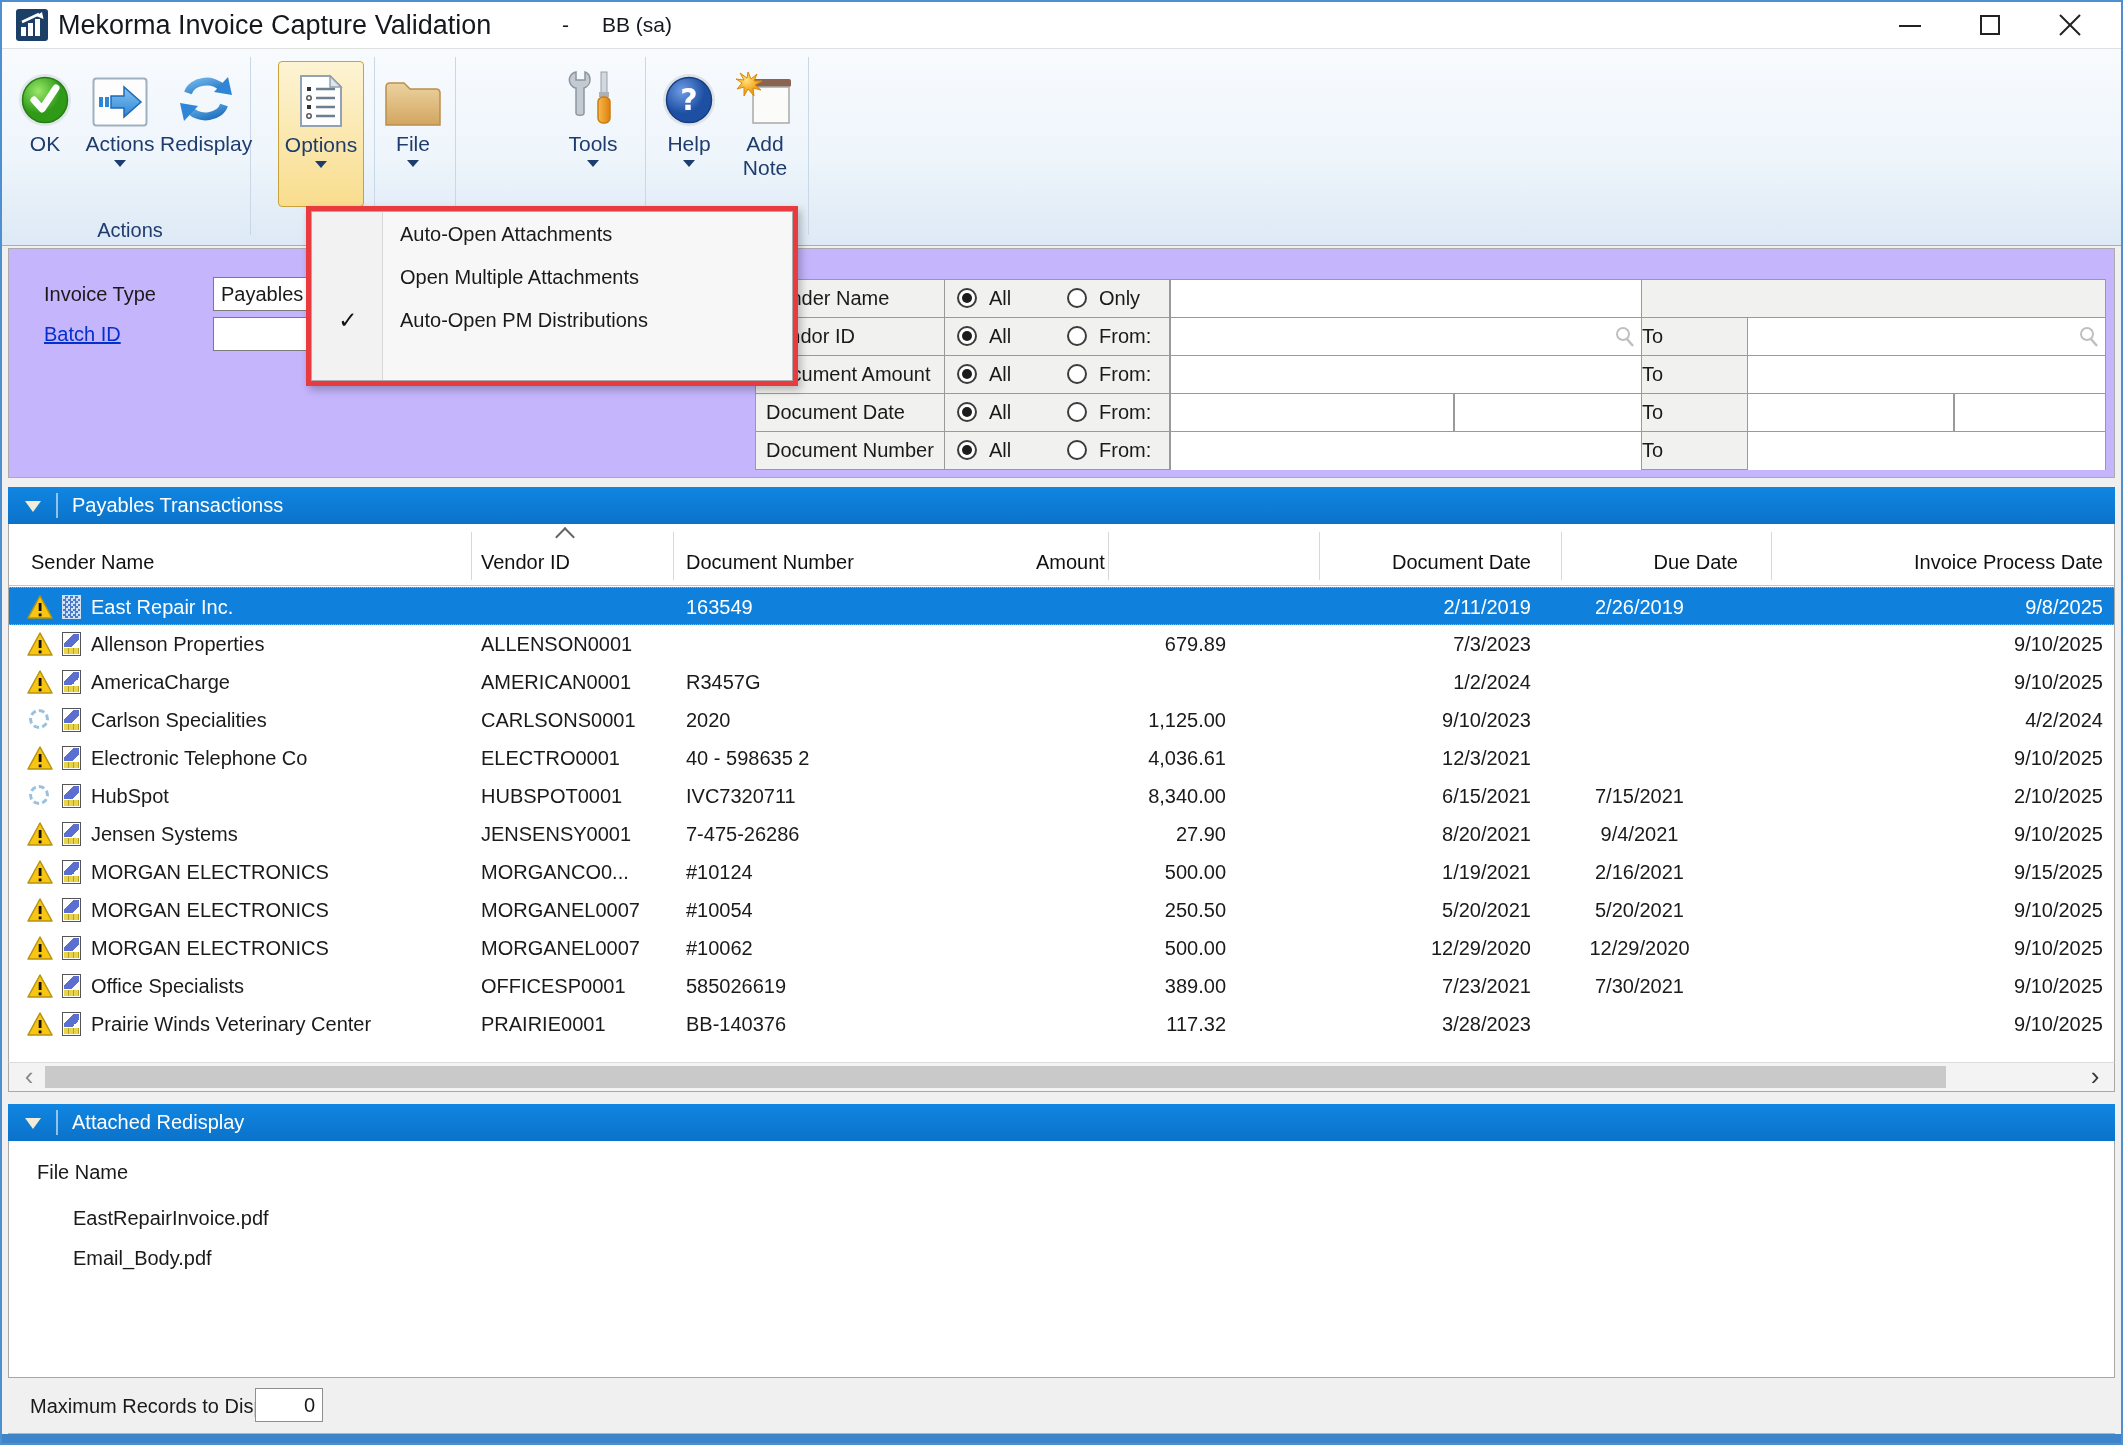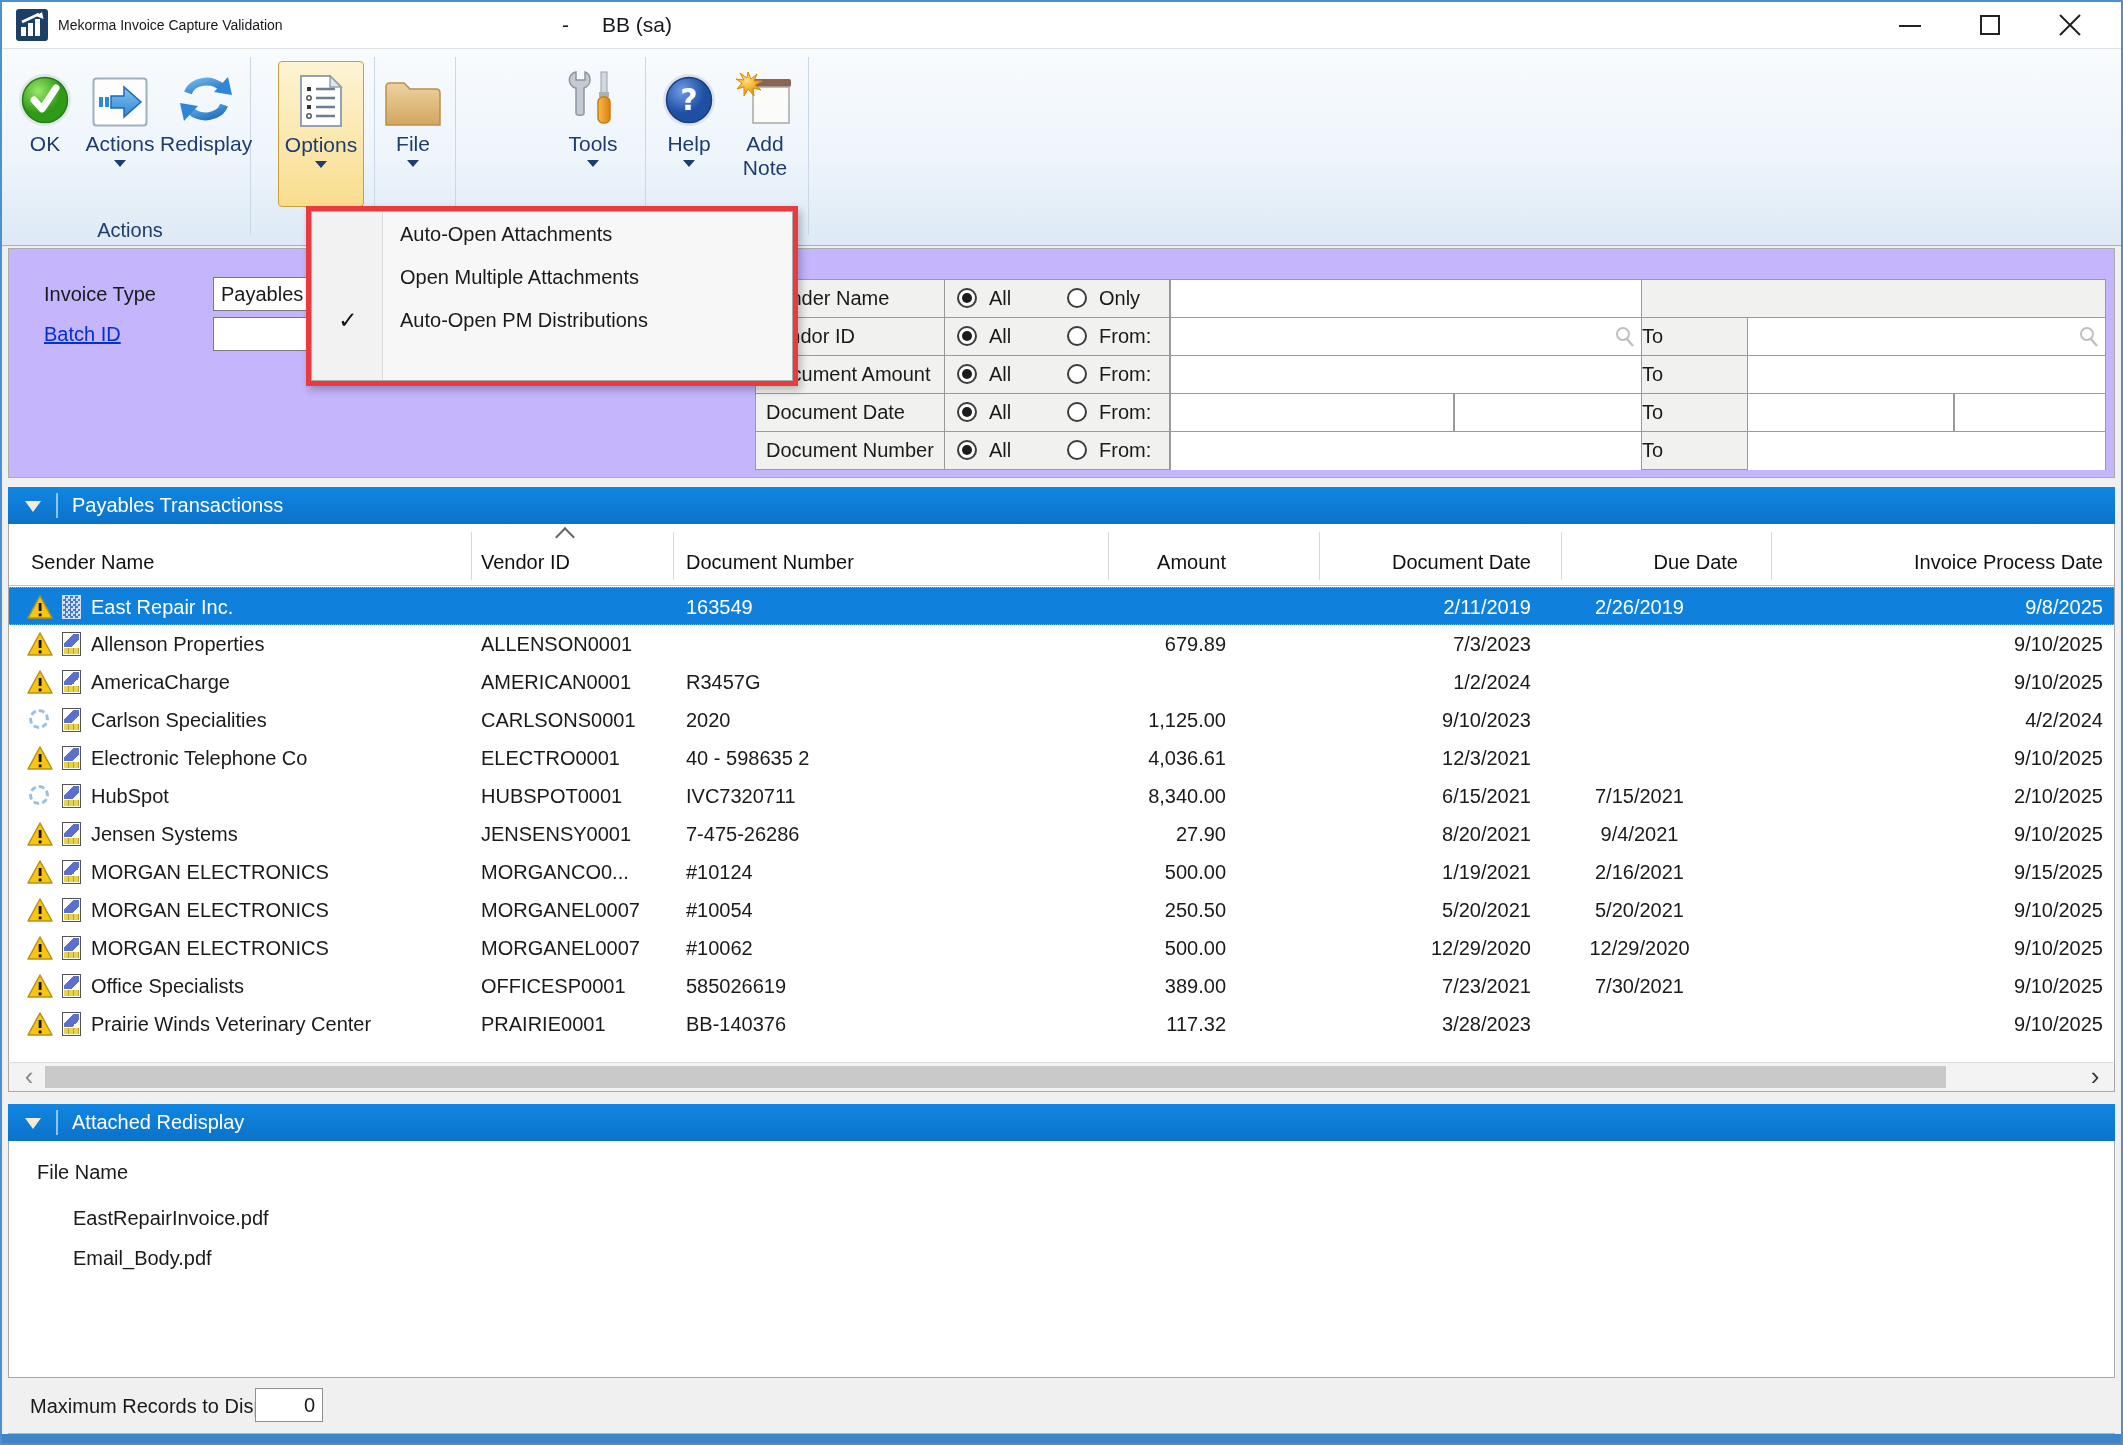--- a/index.html
+++ b/index.html
@@ -7,21 +7,21 @@
     width:2123px;height:1445px;position:relative;overflow:hidden;
     font-family:"Liberation Sans","DejaVu Sans",sans-serif;
     background:#ffffff;color:#1a1a1a;
   }
   
   .frame{position:absolute;inset:0;border:2px solid #4e8fd0;z-index:70;pointer-events:none}
   .bstrip{position:absolute;left:2px;top:1434px;width:2119px;height:9px;background:#3d85c8;z-index:65}
   .content-bg{position:absolute;left:2px;top:48px;width:2119px;height:1386px;background:#f0f0f0;z-index:0}
   .titlebar{position:absolute;left:2px;top:2px;width:2119px;height:46px;background:#fff;z-index:5}
   .titlebar .appicon{position:absolute;left:14px;top:7px;width:32px;height:32px}
-  .titlebar .ttl{position:absolute;left:56px;top:0;height:46px;line-height:46px;font-size:14px;color:#15181c;white-space:nowrap}
+  .titlebar .ttl{position:absolute;left:56px;top:0;height:46px;line-height:46px;font-size:27px;color:#15181c;white-space:nowrap}
   .titlebar .tsep{position:absolute;left:560px;top:0;height:46px;line-height:46px;font-size:21px;color:#15181c}
   .titlebar .tuser{position:absolute;left:600px;top:0;height:46px;line-height:46px;font-size:21px;color:#15181c}
   .winbtn{position:absolute;top:2px;width:66px;height:42px;display:flex;align-items:center;justify-content:center}
   
   .ribbon{position:absolute;left:2px;top:48px;width:2119px;height:198px;z-index:4;
     background:linear-gradient(#f8fbfe 0%,#eef5fb 55%,#dde9f5 100%);
     border-top:1px solid #e0e0e0;border-bottom:1px solid #9fb0c1;box-sizing:border-box}
   .rib-sep{position:absolute;top:8px;height:178px;width:1px;background:#c9d7e6}
   .tbtn{position:absolute;top:16px;height:138px;text-align:center;color:#1e3c6e;font-size:21px;cursor:default}
   .tbtn .ticon{height:62px;display:flex;align-items:flex-end;justify-content:center}
@@ -368,21 +368,21 @@
   <span class="tri"></span>
   <span class="bardiv"></span>
   <span class="bartext">Payables Transactionss</span>
 </div>
 
 <div class="grid">
   <div class="ghead">
     <span class="hc" style="left:22px">Sender Name</span>
     <span class="hc" style="left:472px">Vendor ID</span>
     <span class="hc" style="left:677px">Document Number</span>
-    <span class="hc" style="left:1027px;width:190px;text-align:right">Amount</span>
+    <span class="hc" style="left:1027px;width:190px;">Amount</span>
     <span class="hc" style="left:1322px;width:200px;text-align:right">Document Date</span>
     <span class="hc" style="left:1532px;width:197px;text-align:right">Due Date</span>
     <span class="hc" style="left:1822px;width:272px;text-align:right">Invoice Process Date</span>
     <span class="sortchev"></span>
     <span class="hdiv" style="left:462px"></span>
     <span class="hdiv" style="left:664px"></span>
     <span class="hdiv" style="left:1099px"></span>
     <span class="hdiv" style="left:1310px"></span>
     <span class="hdiv" style="left:1552px"></span>
     <span class="hdiv" style="left:1762px"></span>

